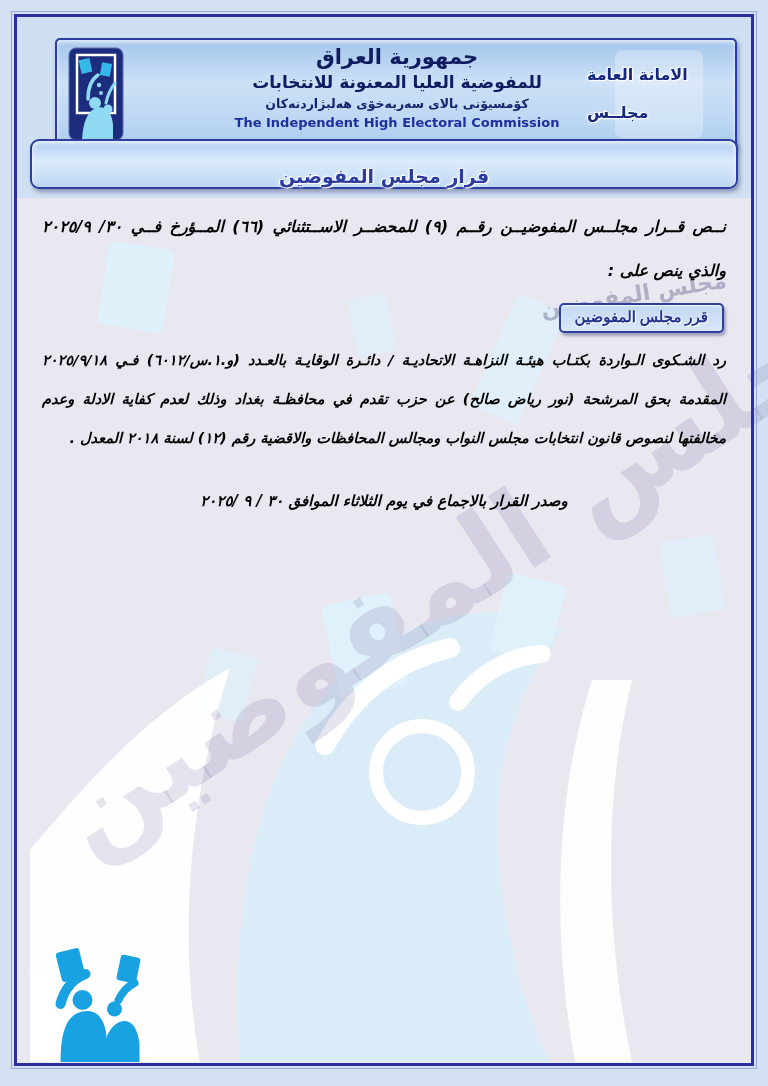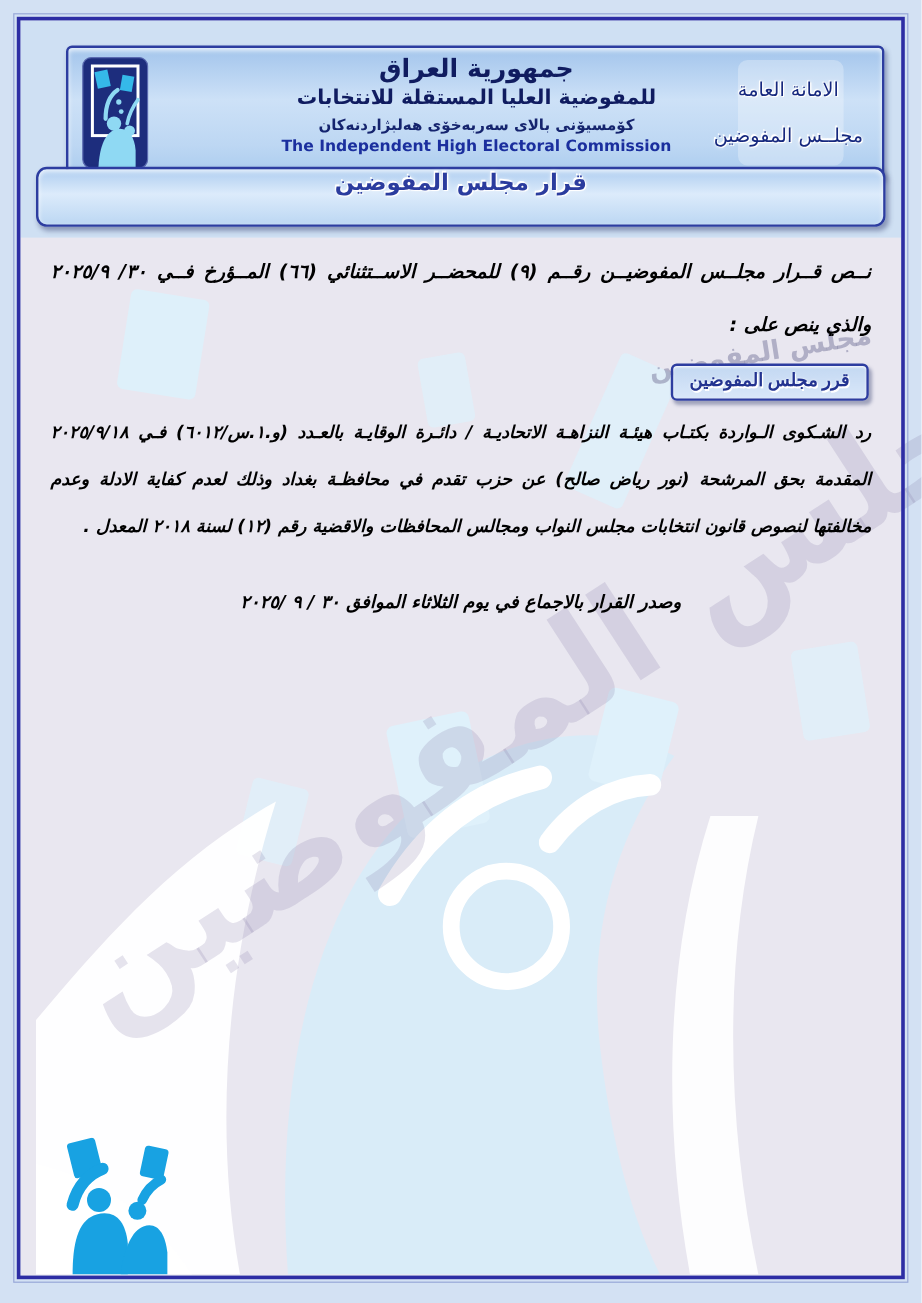--- a/index.html
+++ b/index.html
@@ -13,30 +13,30 @@
   .header-box{position:absolute;left:55px;top:38px;width:678px;height:108px;z-index:20;
       border:2px solid #2d3da0;border-radius:5px;
       background:linear-gradient(180deg,#a3c5ec 0%,#cde1f7 40%,#bdd7f3 75%,#a9cbee 100%);
       box-shadow:2px 3px 4px rgba(50,60,110,.45), inset 0 2px 4px rgba(255,255,255,.8);}
   .logo-box{position:absolute;left:11px;top:7px;width:56px;height:94px;}
   .hdr-center{position:absolute;left:175px;top:4px;width:330px;text-align:center;color:#101c60;}
   .hdr-center .cal1{font-size:21px;font-weight:bold;line-height:26px;}
   .hdr-center .cal2{font-size:17px;font-weight:bold;line-height:24px;}
   .hdr-center .ku{font-size:12.5px;font-weight:bold;line-height:20px;color:#15246e;}
   .hdr-center .en{font-size:13px;font-weight:bold;line-height:18px;color:#1b2f9e;}
-  .secretariat{position:absolute;left:530px;top:16px;width:140px;text-align:center;
-      font-size:16px;font-weight:normal;color:#16287e;line-height:38px;
+  .secretariat{position:absolute;left:530px;top:16px;width:140px;text-align:left;
+      font-size:16px;font-weight:bold;color:#16287e;line-height:38px;
       text-shadow:0 0 2px #fff,0 0 4px #fff,1px 1px 0 #fff,-1px -1px 0 #fff;}
   .sec-wm{position:absolute;left:558px;top:10px;width:88px;height:88px;border-radius:8px;
       background:rgba(255,255,255,.28);}
   .title-bar{position:absolute;left:30px;top:139px;width:708px;height:50px;z-index:20;
       border:2px solid #2d3da0;border-radius:9px;box-sizing:border-box;
       background:linear-gradient(180deg,#aecdf0 0%,#dcebfb 45%,#bcd7f3 100%);
       box-shadow:2px 3px 4px rgba(50,60,110,.45), inset 0 2px 4px rgba(255,255,255,.85);
-      display:flex;align-items:flex-start;justify-content:center;}
+      display:flex;align-items:flex-end;justify-content:center;}
   .title-bar .t{font-size:19px;font-weight:bold;color:#2b3c9e;
       text-shadow:0 0 2px #fff,0 0 4px #fff,1px 1px 0 #fff,-1px -1px 0 #fff;}
   
   .wm-ballot{position:absolute;background:#def0fa;border-radius:5px;z-index:3;}
   .wm-diag{position:absolute;z-index:4;font-weight:bold;white-space:nowrap;pointer-events:none;}
   .wm-diag.big{font-size:112px;color:rgba(128,122,164,.20);}
   .wm-diag.small{font-size:22px;color:rgba(120,120,155,.50);}
   .wm-bottom{position:absolute;left:30px;top:540px;z-index:3;}
   .corner-logo{position:absolute;left:28px;top:948px;z-index:12;}
   
@@ -95,21 +95,21 @@
       <path d="M20,52 C20,40 24,32 30,28" stroke="#8fd9f3" stroke-width="3.5" fill="none" stroke-linecap="round"></path>
       <path d="M38,56 C40,46 44,40 47,36" stroke="#8fd9f3" stroke-width="3" fill="none" stroke-linecap="round"></path>
       <circle cx="27" cy="56" r="6" fill="#8fd9f3"></circle>
       <circle cx="40" cy="62" r="4.5" fill="#8fd9f3"></circle>
       <circle cx="31" cy="38" r="2.2" fill="#8fd9f3"></circle>
       <circle cx="33" cy="46" r="2" fill="#8fd9f3"></circle>
       <path d="M14,93 C15,74 20,64 28,61 C38,58 44,66 45,78 L45,93 Z" fill="#8fd9f3"></path>
     </svg>
     <div class="hdr-center" dir="rtl">
       <div class="cal1">جمهورية العراق</div>
-      <div class="cal2">للمفوضية العليا المستقلة للانتخابات</div>
+      <div class="cal2">للمفوضية العليا المعنونة للانتخابات</div>
       <div class="ku">کۆمسیۆنی بالای سەربەخۆی هەلبژاردنەکان</div>
       <div class="en">The Independent High Electoral Commission</div>
     </div>
     <div class="secretariat" dir="rtl">
       <div>الامانة العامة</div>
       <div>مجلــس المفوضين</div>
     </div>
   </div>
 
   <div class="title-bar">

